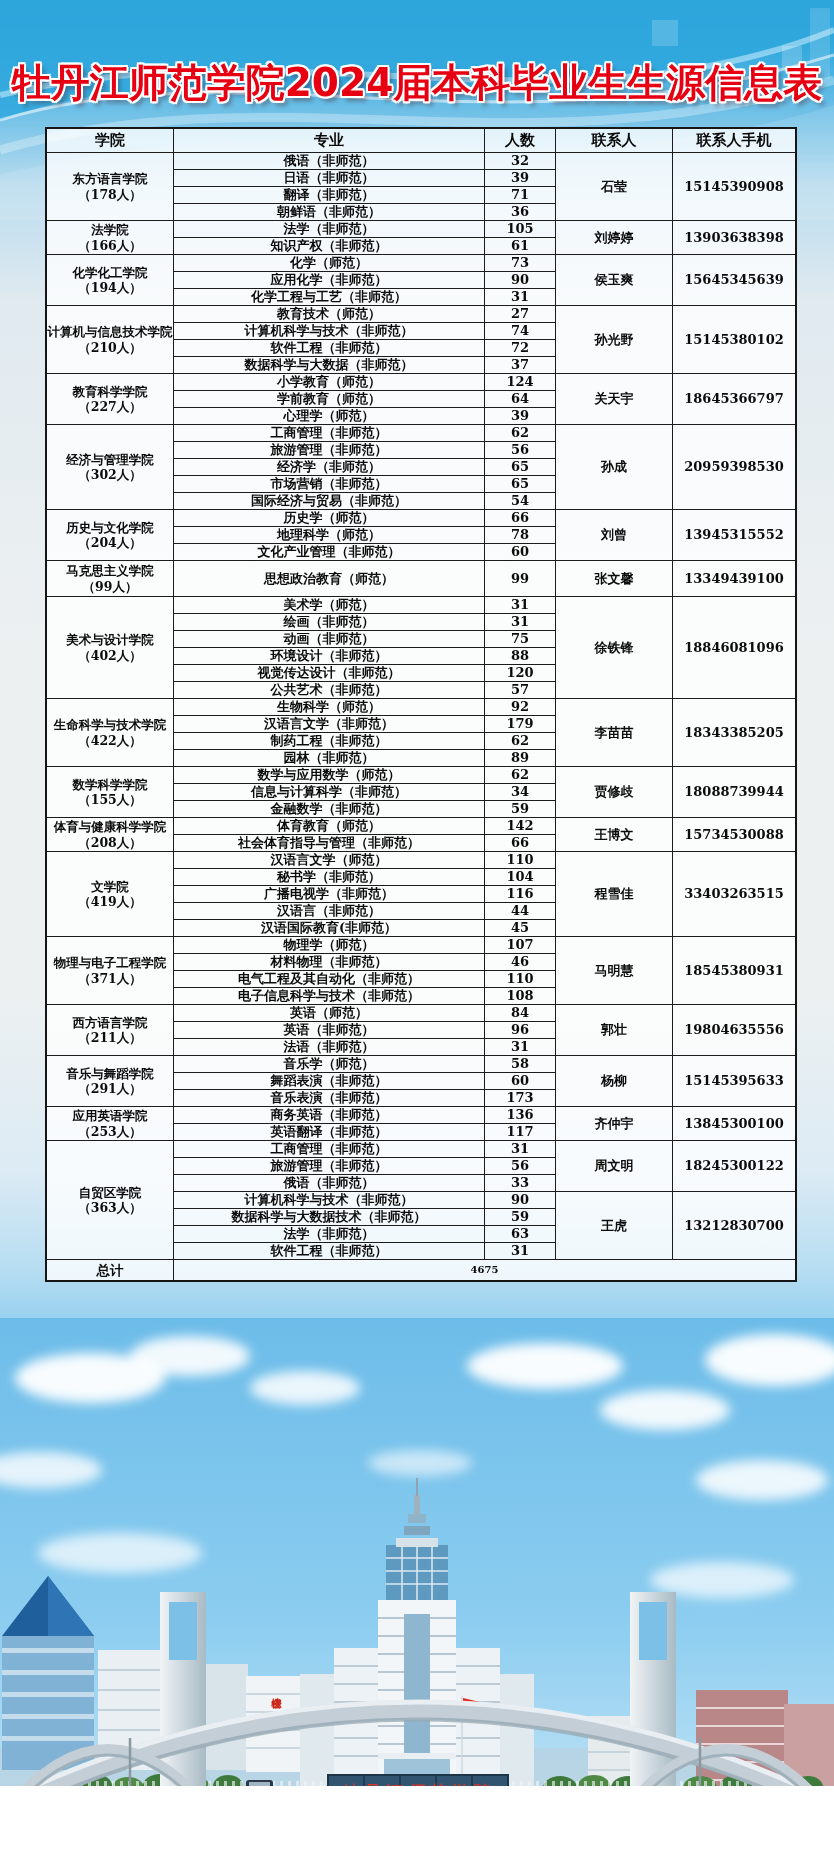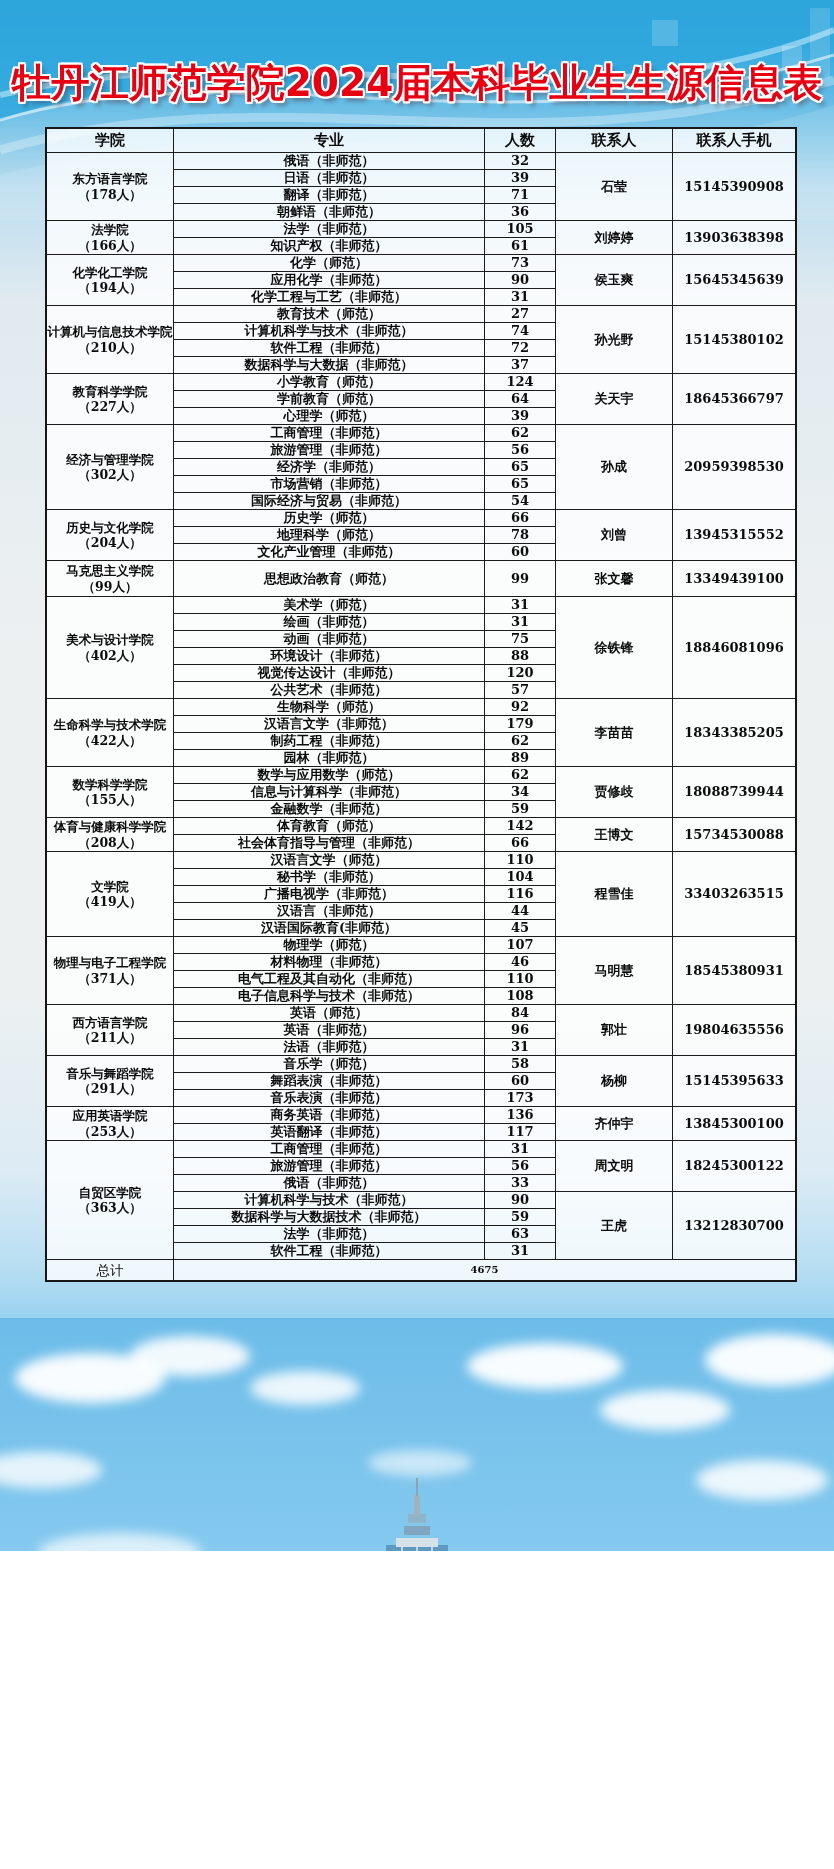--- a/index.html
+++ b/index.html
@@ -1,17 +1,17 @@
 <!DOCTYPE html>
 <html><head>
 <meta charset="utf-8">
 <style>
   html,body{margin:0;padding:0;}
   .poster{
-    position:relative;width:834px;height:1551px;overflow:hidden;
+    position:relative;width:834px;height:1786px;overflow:hidden;
     font-family:"DejaVu Serif",serif;
     background:linear-gradient(180deg,
       #239ed6 0px,#38abdf 55px,#6fc0e7 112px,#b9dcee 185px,
       #e0eaf0 300px,#edf0f1 650px,#ecf0f1 1000px,#dcebf4 1170px,
       #b6ddf2 1270px,#92cfee 1330px,#7ec5ec 1420px);
   }
   
   .banner-art{position:absolute;top:0;left:0;}
   .poster-title{
     position:absolute;top:56px;left:0;width:100%;text-align:center;
@@ -30,21 +30,21 @@
   }
   .info th,.info td{
     border:1.5px solid #1c1c1c;text-align:center;vertical-align:middle;
     padding:0;background:rgba(255,255,255,.78);color:#0c0c0c;
     overflow:hidden;white-space:nowrap;
   }
   .info th{height:23px;font-size:15px;font-weight:700;}
   .info td{height:16px;font-size:13px;font-weight:600;line-height:1.05;}
   .info td.college{font-size:12.5px;}
   .info td.college div{margin:2px 0;}
-  .info td.total-label{font-size:13.5px;font-weight:400;height:20px;}
+  .info td.total-label{font-size:13.5px;font-weight:700;height:20px;}
   .info td.total-value{font-size:10px;font-weight:600;}
   
   .photo{position:absolute;left:0;top:1318px;width:834px;height:551px;}
   .gate-sign-text{
     position:absolute;left:330px;top:1777px;width:176px;height:30px;
     line-height:30px;text-align:center;color:#e23323;font-weight:400;
     font-size:19px;letter-spacing:3px;font-family:"DejaVu Serif",serif;white-space:nowrap;
   }
   .building-sign{
     position:absolute;left:269px;top:1690px;width:14px;height:46px;

